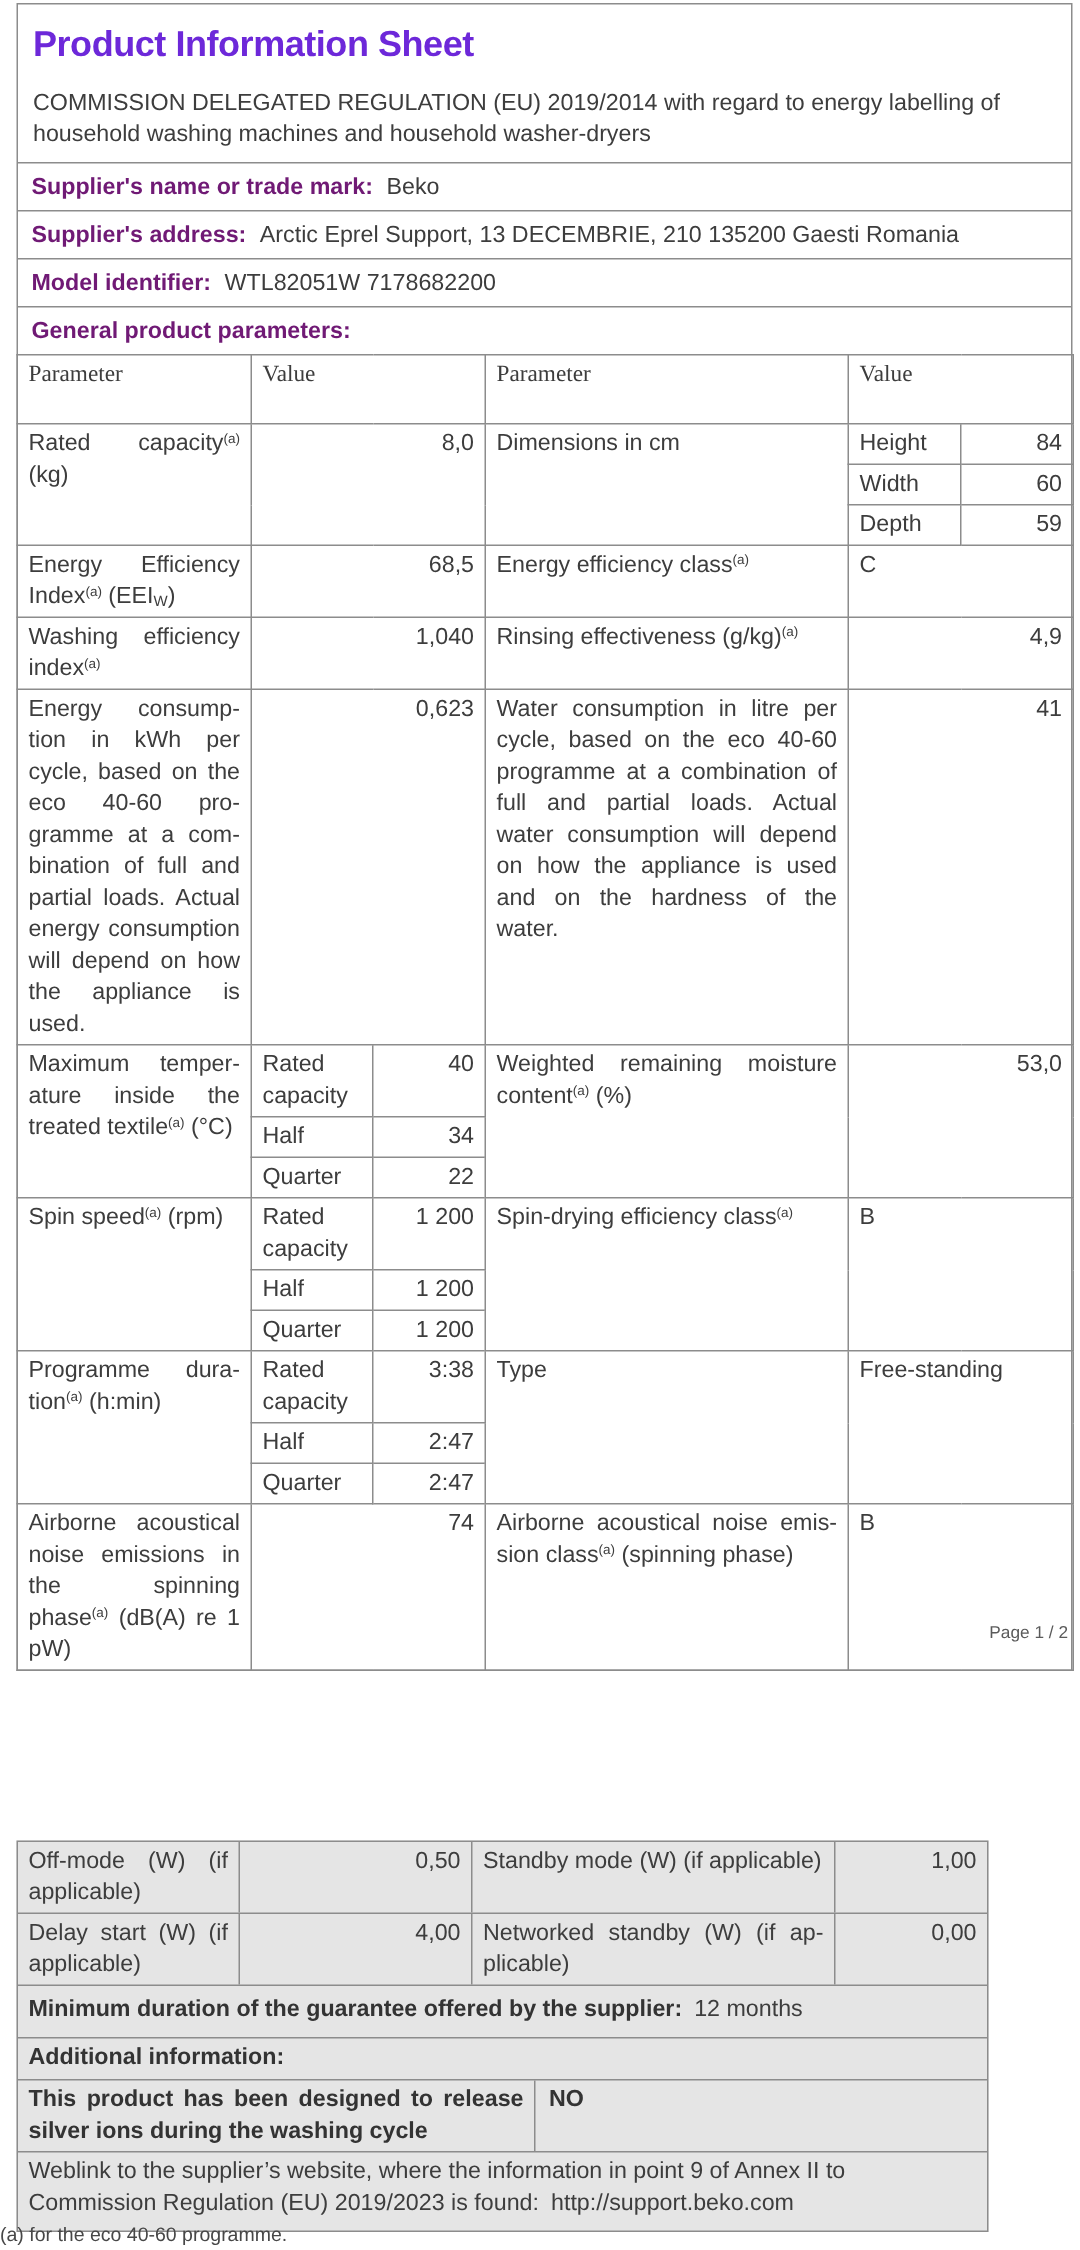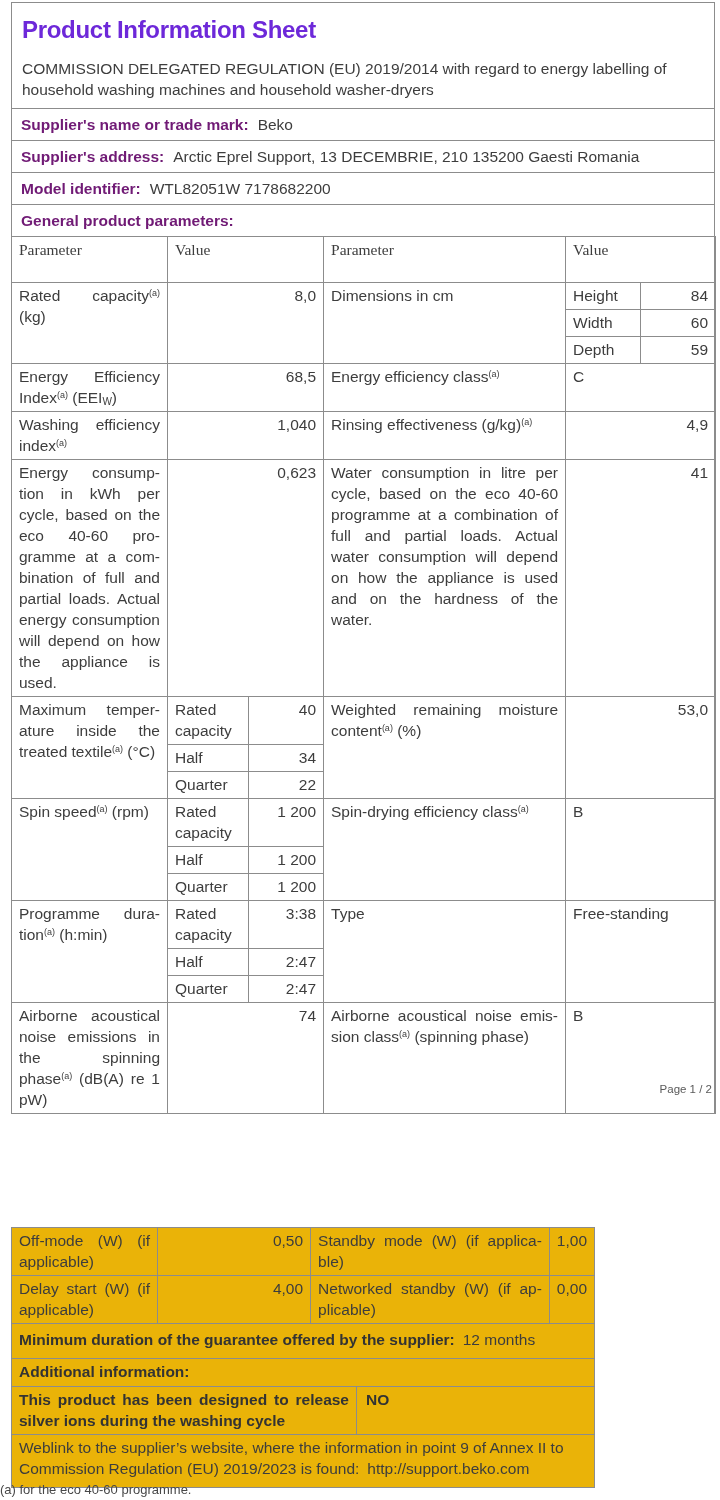--- a/index.html
+++ b/index.html
@@ -55,22 +55,22 @@
   tr.h110 td { height:110px; }
   tr.h233 td { height:233px; }
 
   .page-num {
     position:absolute; right:8px; top:1082px;
     font-size:11.5px; line-height:14px; color:#5a5a5a;
   }
 
   
   .t2 {
-    position:absolute; left:11px; top:1227px; width:584px;
-    border:1px solid #8c8c8c; box-sizing:border-box; background:#eab308;
+    position:absolute; left:11px; top:1227px; width:648px;
+    border:1px solid #8c8c8c; box-sizing:border-box; background:#e5e5e5;
   }
   .t2-row { display:flex; border-bottom:1px solid #8c8c8c; }
   .t2-row:last-child { border-bottom:0; }
   .t2 .cell { box-sizing:border-box; padding:2px 7px 3px 7px; }
   .t2 .bl { border-left:1px solid #8c8c8c; }
   .t2 .c1 { width:147px; text-align:justify; }
   .t2 .c2 { width:155px; text-align:right; }
   .t2 .c3 { width:242px; text-align:justify; }
   .t2 .c4 { flex:1; text-align:right; }
   .t2 .full { flex:1; }

